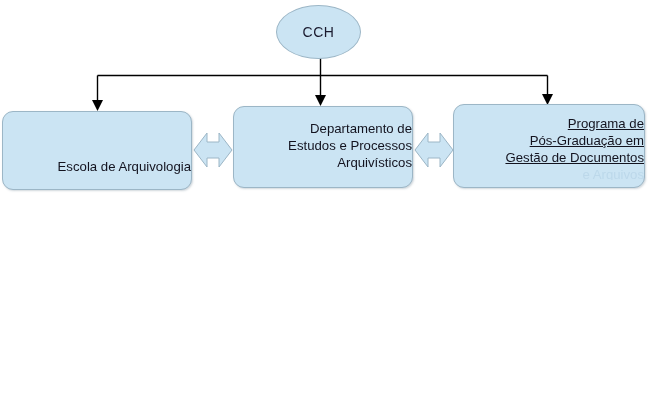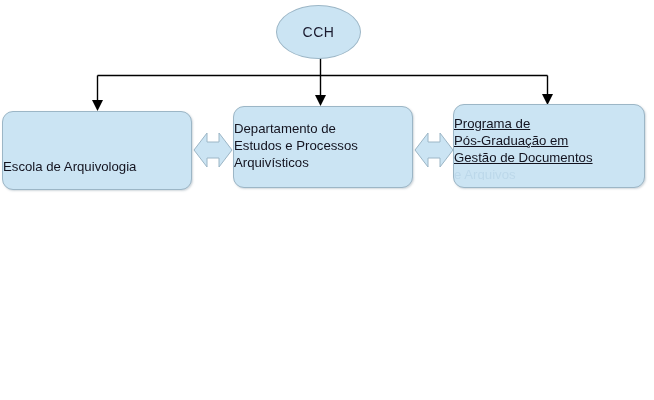--- a/index.html
+++ b/index.html
@@ -34,25 +34,26 @@
     letter-spacing: 0.5px;
   }
   .box-node {
     border-radius: 11px;
     box-shadow: 1px 1px 2px rgba(120,140,155,0.35);
   }
   .box-text {
     position: absolute;
     left: 0;
     right: 0;
-    text-align: left;
+    text-align: right;
     font-size: 13.2px;
     line-height: 17px;
     color: #13131f;
     white-space: pre-line;
+    padding-left: 20px;
   }
   .box-text.clipped-line {
     color: #bcd8ea;
     font-size: 13.2px;
   }
   .svg-layer {
     position: absolute;
     left: 0;
     top: 0;
     width: 654px;

